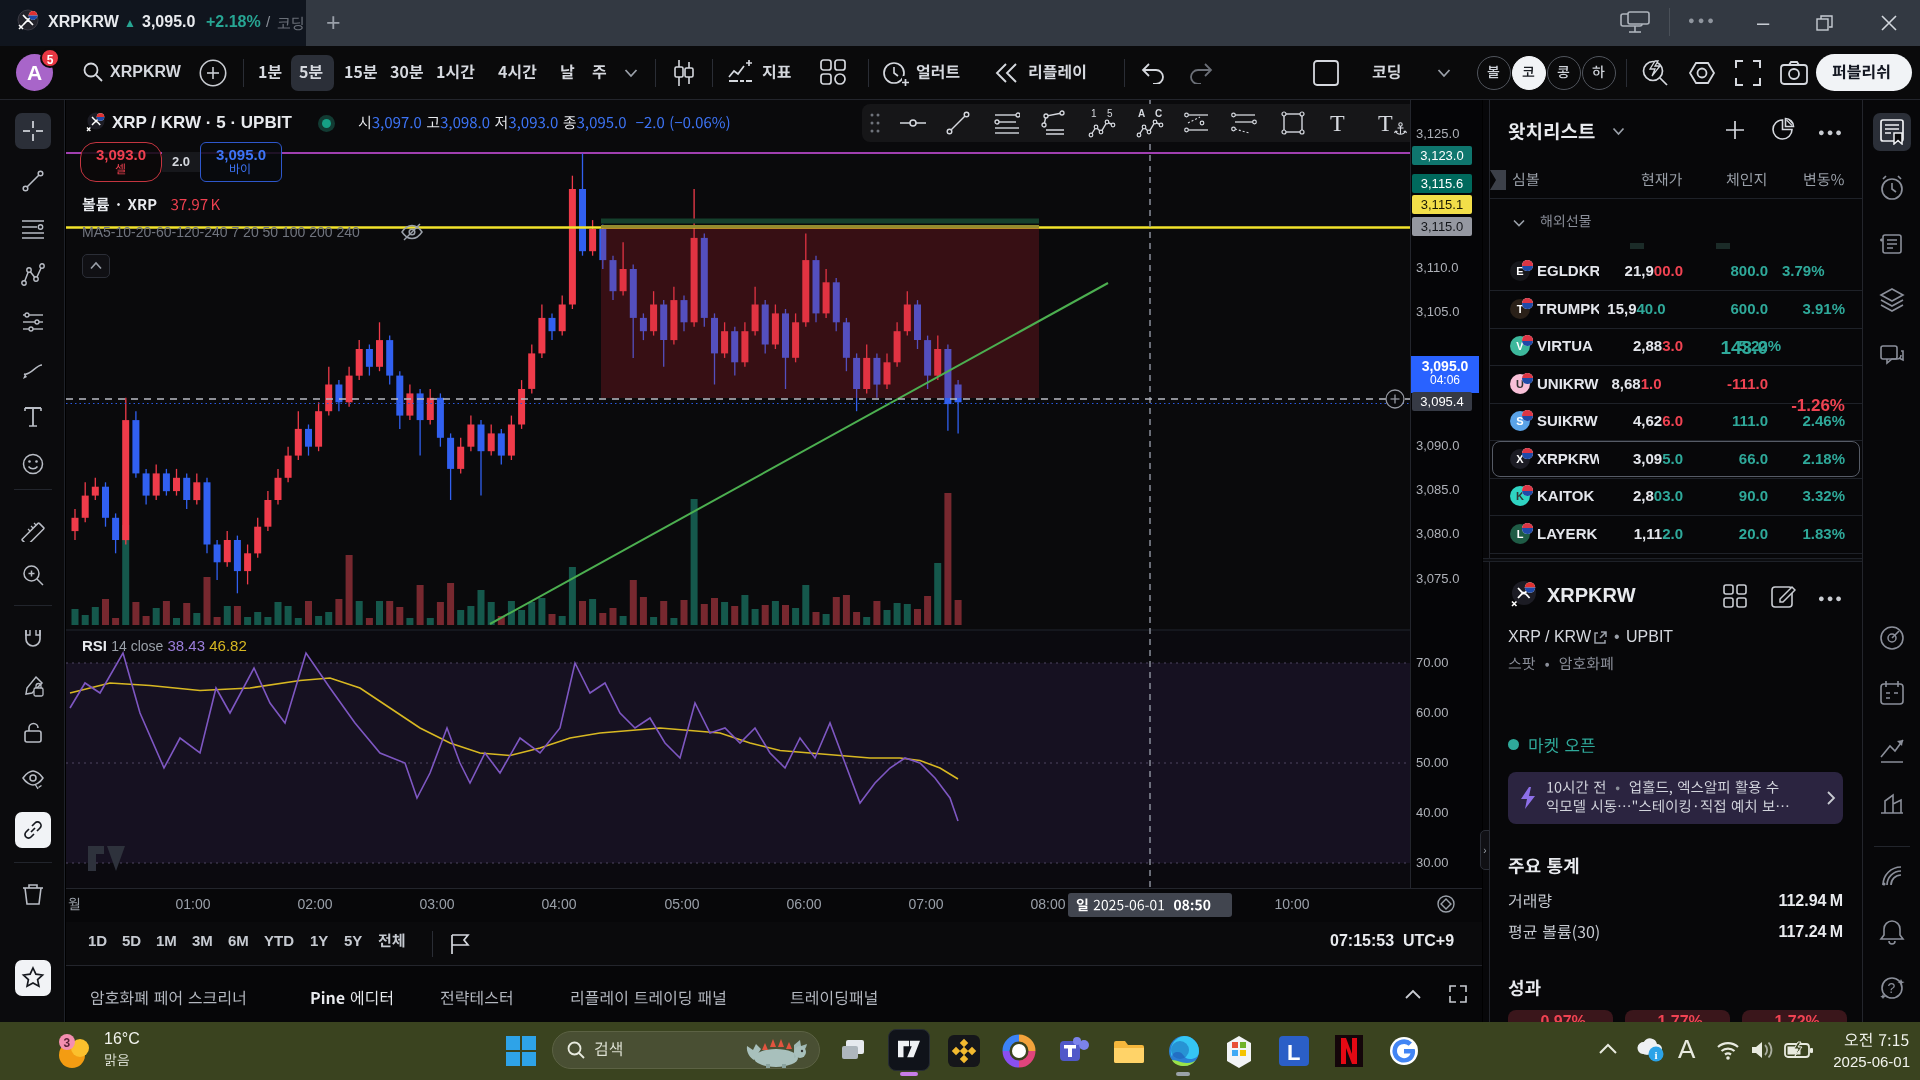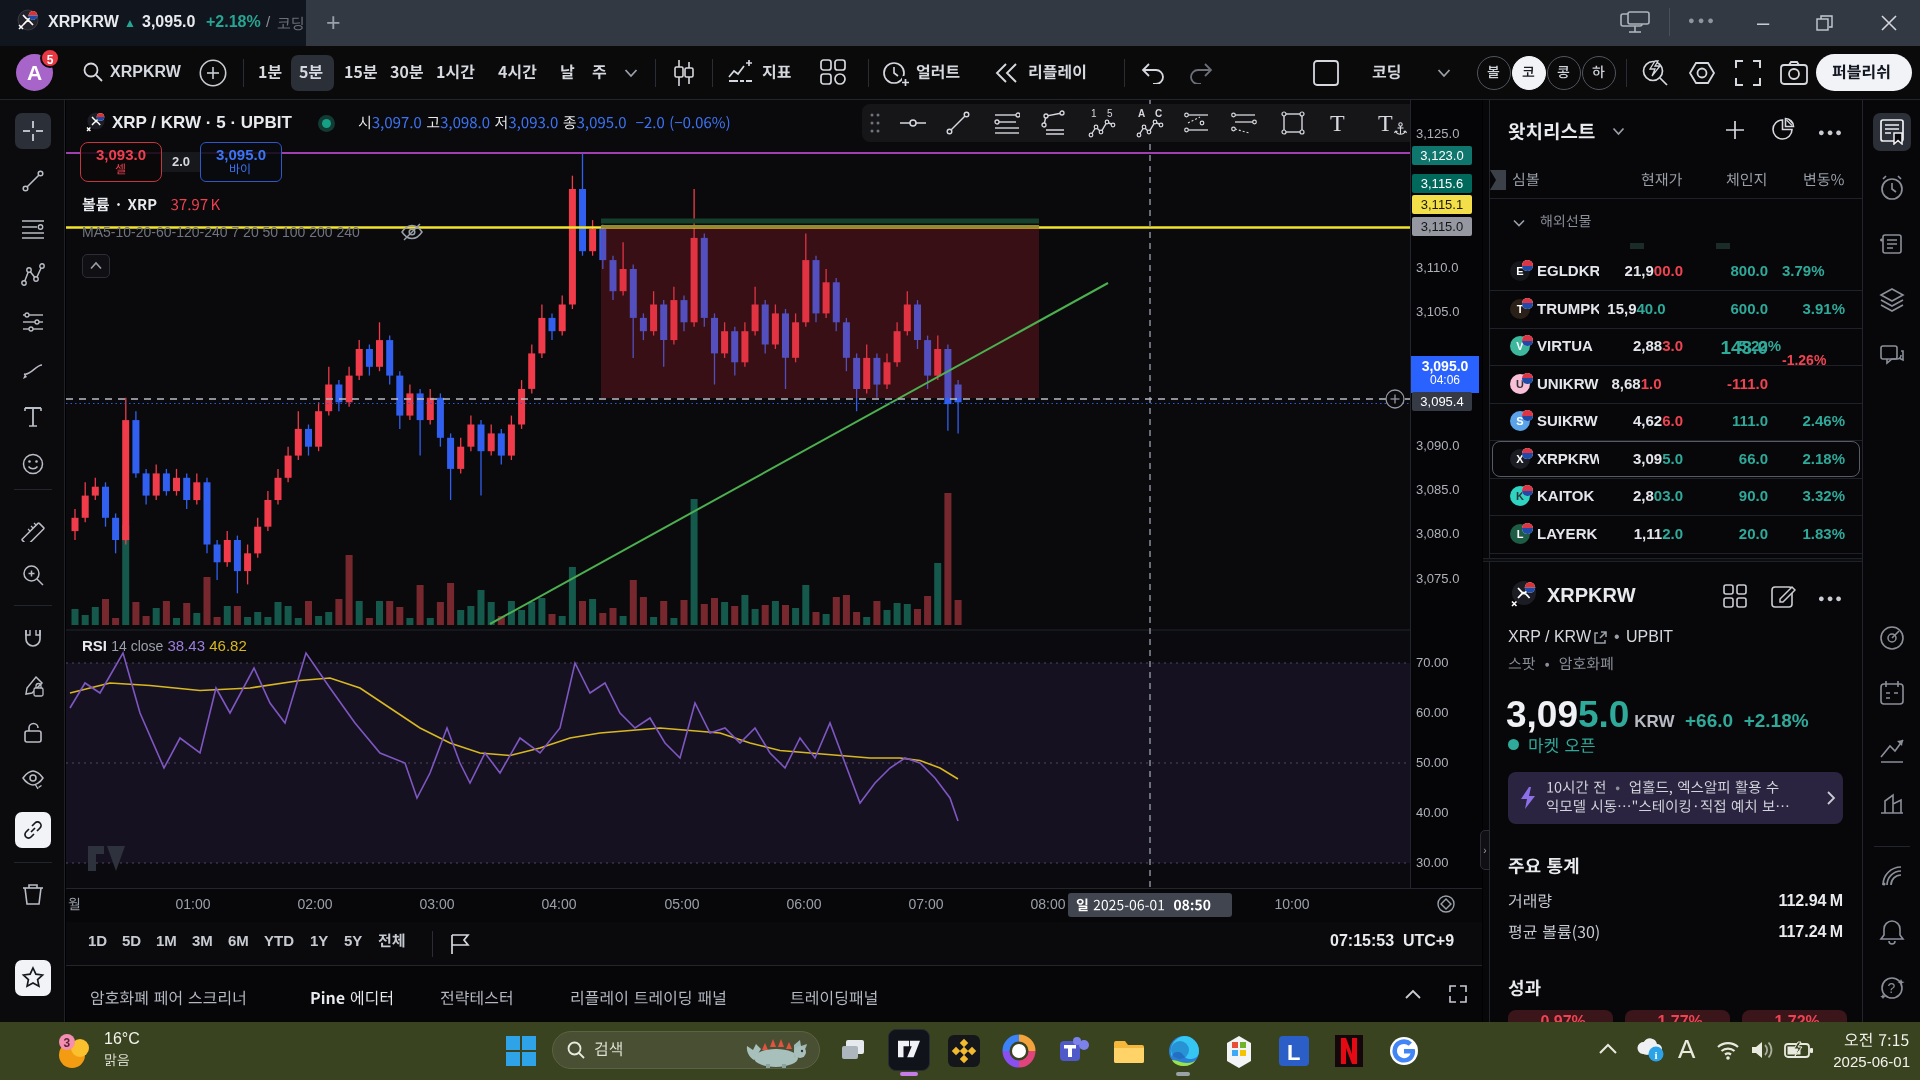--- a/index.html
+++ b/index.html
@@ -897,21 +897,21 @@
       <use href="#q33" transform="translate(298.4 13.1) scale(0.0150 -0.0150)" fill="#3d74f6"></use>
       <use href="#q44" transform="translate(311.2 13.1) scale(0.0150 -0.0150)" fill="#3d74f6"></use>
       <use href="#q42" transform="translate(316.3 13.1) scale(0.0150 -0.0150)" fill="#3d74f6"></use>
       <use href="#q33" transform="translate(324.6 13.1) scale(0.0150 -0.0150)" fill="#3d74f6"></use>
       <use href="#q36" transform="translate(332.9 13.1) scale(0.0150 -0.0150)" fill="#3d74f6"></use>
       <use href="#q33" transform="translate(337.1 13.1) scale(0.0150 -0.0150)" fill="#3d74f6"></use>
       <use href="#q45" transform="translate(345.4 13.1) scale(0.0150 -0.0150)" fill="#3d74f6"></use>
       <use href="#q46" transform="translate(353.7 13.1) scale(0.0150 -0.0150)" fill="#3d74f6"></use>
       <use href="#q47" transform="translate(367.6 13.1) scale(0.0150 -0.0150)" fill="#3d74f6"></use>
     </svg>
-<div class="abs" style="left:80px;top:142px;width:82px;height:40px;border:1px solid #c43540;border-radius:8px;background:rgba(12,8,9,0.85);text-align:center">
+<div class="abs" style="left:80px;top:142px;width:82px;height:40px;border:1px solid #c43540;border-radius:16px;background:rgba(12,8,9,0.85);text-align:center">
       <div style="font-size:15px;font-weight:bold;color:#ef4050;margin-top:3px">3,093.0</div>
     </div>
 <div class="abs" style="left:162px;top:152px;width:38px;height:20px;background:#17181c;color:#d5d8de;font-size:13px;font-weight:bold;text-align:center;line-height:20px">2.0</div>
 <div class="abs" style="left:200px;top:142px;width:82px;height:40px;border:1px solid #2e57cc;border-radius:6px;background:rgba(8,10,14,0.85);text-align:center">
       <div style="font-size:15px;font-weight:bold;color:#3d74f6;margin-top:3px">3,095.0</div>
     </div>
 <svg class="ic" style="left:82px;top:197px;" width="140" height="20" viewBox="0 0 140 20">
       <use href="#q51" transform="translate(0.0 13.1) scale(0.0150 -0.0150)" fill="#e8eaee"></use>
       <use href="#q52" transform="translate(13.8 13.1) scale(0.0150 -0.0150)" fill="#e8eaee"></use>
       <use href="#q53" transform="translate(32.1 13.1) scale(0.0150 -0.0150)" fill="#e8eaee"></use>
@@ -1161,21 +1161,21 @@
 <div class="abs" style="left:1718px;top:337.2px;width:63px;text-align:right;font-size:15px;font-weight:bold;color:#2fa99a">5.22%</div>
 <div class="abs" style="left:1490px;top:402.5px;width:372px;height:1px;background:#1e2128"></div>
 <div class="abs" style="left:1510px;top:373.8px;width:20px;height:20px;border-radius:50%;background:#f8c0d8;color:#333;font-size:11px;font-weight:bold;text-align:center;line-height:20px">U</div>
 <div class="abs" style="left:1522px;top:372.8px;width:11px;height:11px;border-radius:50%;background:#f0f0f0;overflow:hidden">
       <div style="width:11px;height:5.5px;background:#dc3545"></div>
       <div style="width:11px;height:5.5px;background:#1f4aa8"></div>
     </div>
 <div class="abs" style="left:1537px;top:374.8px;font-size:15px;font-weight:bold;color:#e4e6ec;width:62px;overflow:hidden;white-space:nowrap">UNIKRW</div>
 <div class="abs" style="left:1590px;top:374.8px;width:93px;text-align:center;font-size:15px;font-weight:bold;color:#e4e6ec">8,68<span style="color:#f04352">1.0</span></div>
 <div class="abs" style="left:1700px;top:374.8px;width:68px;text-align:right;font-size:15px;font-weight:bold;color:#f04352">-111.0</div>
-<div class="abs" style="left:1782px;top:352px;width:63px;font-size:14px;font-weight:bold;color:#f04352">-1.26%</div>
+<div class="abs" style="left:1782px;top:396px;width:63px;text-align:right;font-size:17px;font-weight:bold;color:#f04352">-1.26%</div>
 <div class="abs" style="left:1490px;top:440.0px;width:372px;height:1px;background:#1e2128"></div>
 <div class="abs" style="left:1510px;top:411.2px;width:20px;height:20px;border-radius:50%;background:#5aa3e8;color:#fff;font-size:11px;font-weight:bold;text-align:center;line-height:20px">S</div>
 <div class="abs" style="left:1522px;top:410.2px;width:11px;height:11px;border-radius:50%;background:#f0f0f0;overflow:hidden">
       <div style="width:11px;height:5.5px;background:#dc3545"></div>
       <div style="width:11px;height:5.5px;background:#1f4aa8"></div>
     </div>
 <div class="abs" style="left:1537px;top:412.2px;font-size:15px;font-weight:bold;color:#e4e6ec;width:62px;overflow:hidden;white-space:nowrap">SUIKRW</div>
 <div class="abs" style="left:1590px;top:412.2px;width:93px;text-align:right;font-size:15px;font-weight:bold;color:#e4e6ec">4,62<span style="color:#f04352">6.0</span></div>
 <div class="abs" style="left:1700px;top:412.2px;width:68px;text-align:right;font-size:15px;font-weight:bold;color:#2fa99a">111.0</div>
 <div class="abs" style="left:1782px;top:412.2px;width:63px;text-align:right;font-size:15px;font-weight:bold;color:#2fa99a">2.46%</div>
@@ -1240,21 +1240,20 @@
 <div class="abs" style="left:1626px;top:628px;font-size:16px;color:#d5d8de">UPBIT</div>
 <svg class="ic" style="left:1508px;top:656px;" width="107" height="20" viewBox="0 0 107 20">
       <use href="#q72" transform="translate(0.0 13.1) scale(0.0150 -0.0150)" fill="#8b8f9a"></use>
       <use href="#q107" transform="translate(13.8 13.1) scale(0.0150 -0.0150)" fill="#8b8f9a"></use>
       <use href="#q108" transform="translate(36.6 13.1) scale(0.0150 -0.0150)" fill="#8b8f9a"></use>
       <use href="#q66" transform="translate(50.7 13.1) scale(0.0150 -0.0150)" fill="#8b8f9a"></use>
       <use href="#q67" transform="translate(64.5 13.1) scale(0.0150 -0.0150)" fill="#8b8f9a"></use>
       <use href="#q68" transform="translate(78.3 13.1) scale(0.0150 -0.0150)" fill="#8b8f9a"></use>
       <use href="#q69" transform="translate(92.1 13.1) scale(0.0150 -0.0150)" fill="#8b8f9a"></use>
     </svg>
-<div class="abs" style="left:1506px;top:694px;font-size:37px;font-weight:bold;color:#f0f1f4">3,09<span style="color:#2fa99a">5.0</span><span style="font-size:17px;color:#b7bac2">&nbsp;KRW</span><span style="font-size:19px;color:#2fa99a">&nbsp;&nbsp;+66.0&nbsp;&nbsp;+2.18%</span></div>
 <div class="abs" style="left:1508px;top:739px;width:11px;height:11px;border-radius:50%;background:#2fa99a"></div>
 <svg class="ic" style="left:1528px;top:737px;" width="69" height="22" viewBox="0 0 69 22">
       <use href="#q109" transform="translate(0.0 14.8) scale(0.0170 -0.0170)" fill="#2fa99a"></use>
       <use href="#q110" transform="translate(15.6 14.8) scale(0.0170 -0.0170)" fill="#2fa99a"></use>
       <use href="#q111" transform="translate(36.4 14.8) scale(0.0170 -0.0170)" fill="#2fa99a"></use>
       <use href="#q112" transform="translate(52.0 14.8) scale(0.0170 -0.0170)" fill="#2fa99a"></use>
     </svg>
 <div class="abs" style="left:1508px;top:772px;width:335px;height:52px;background:#2b2440;border-radius:8px"></div>
 <svg class="ic" style="left:1518px;top:786px" width="20" height="24" viewBox="0 0 20 24">
       <path d="M11 1L3 13h6l-2 10 10-13h-6l2-9z" fill="#8d6fe8"></path>

